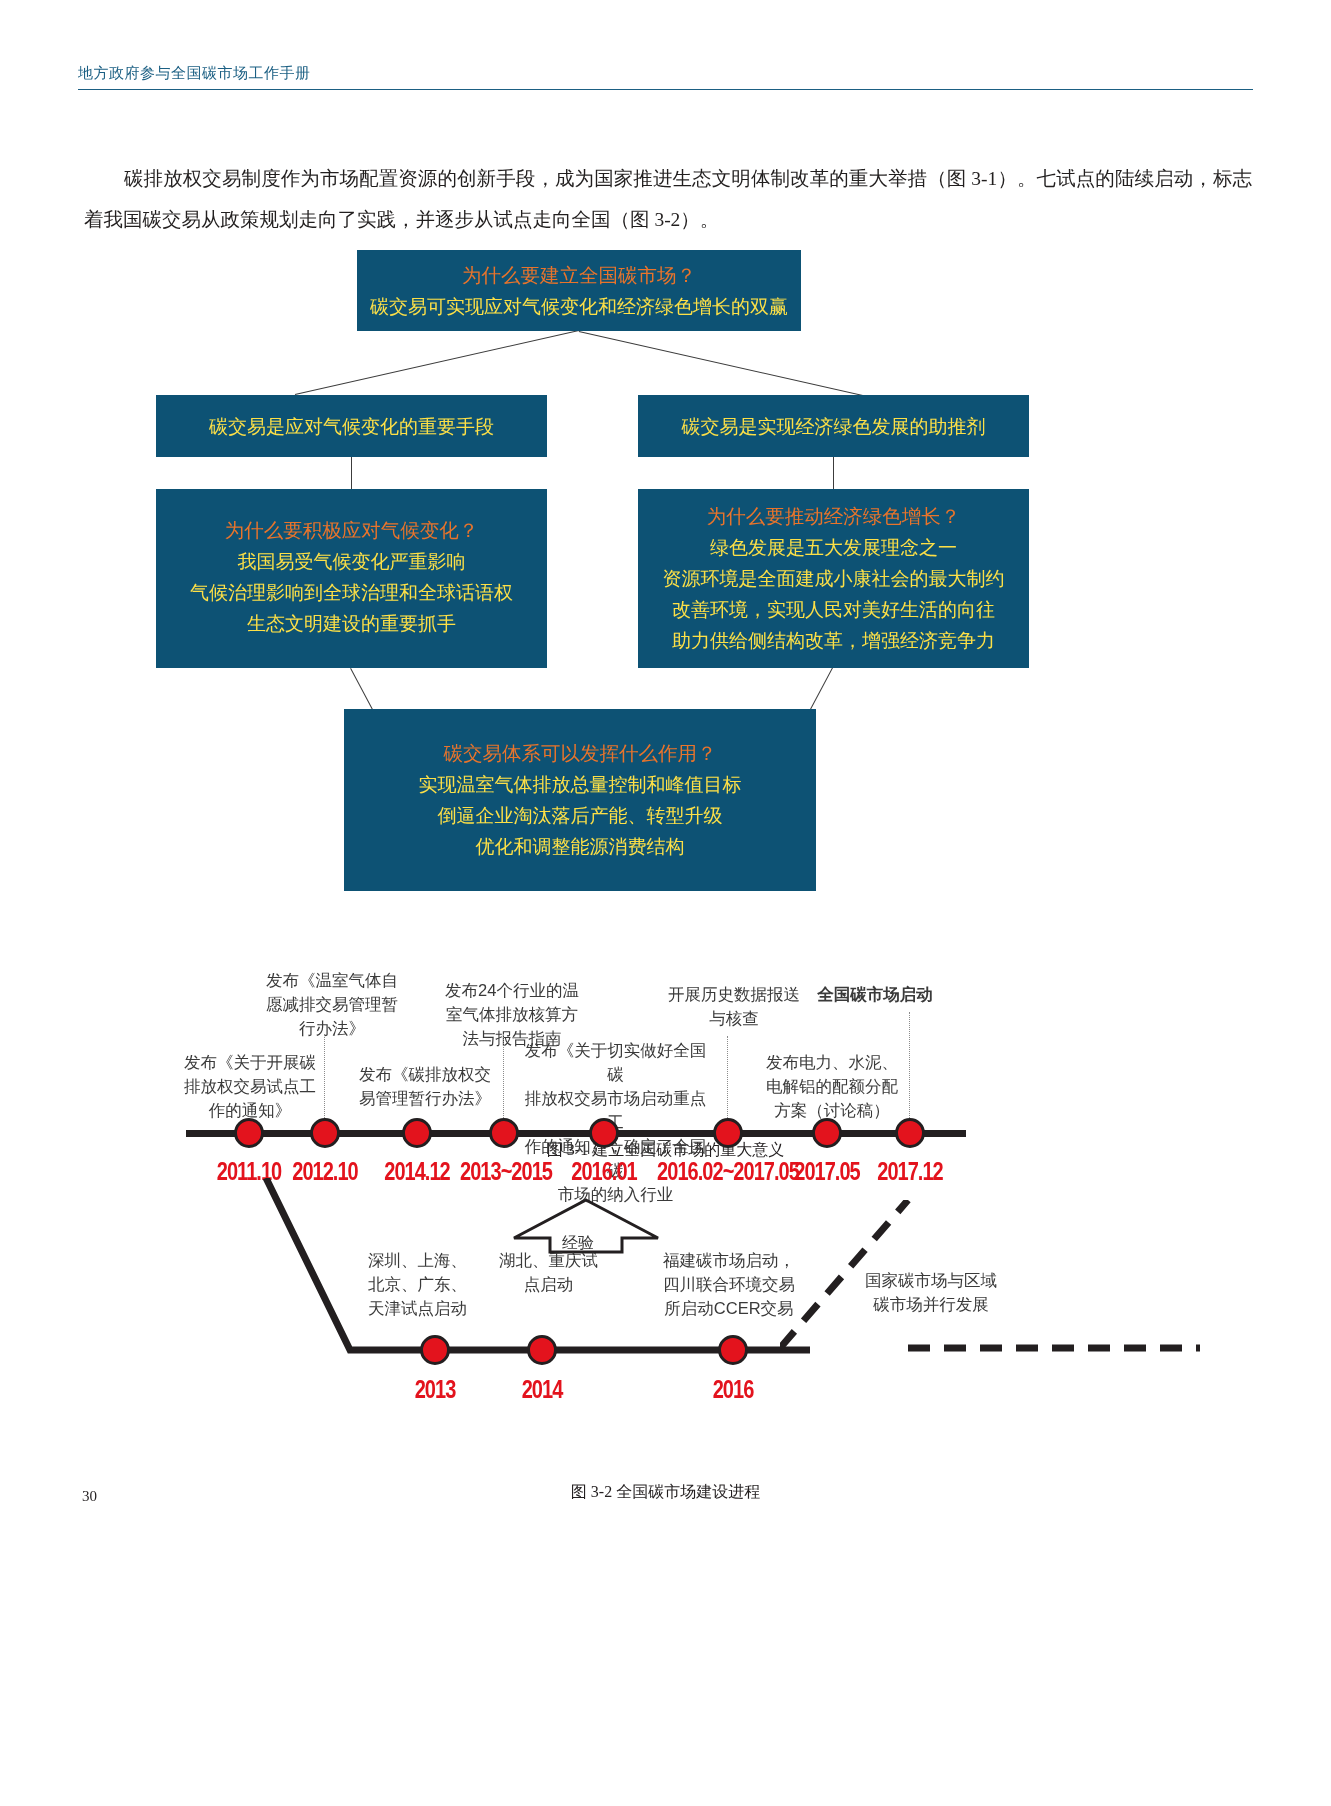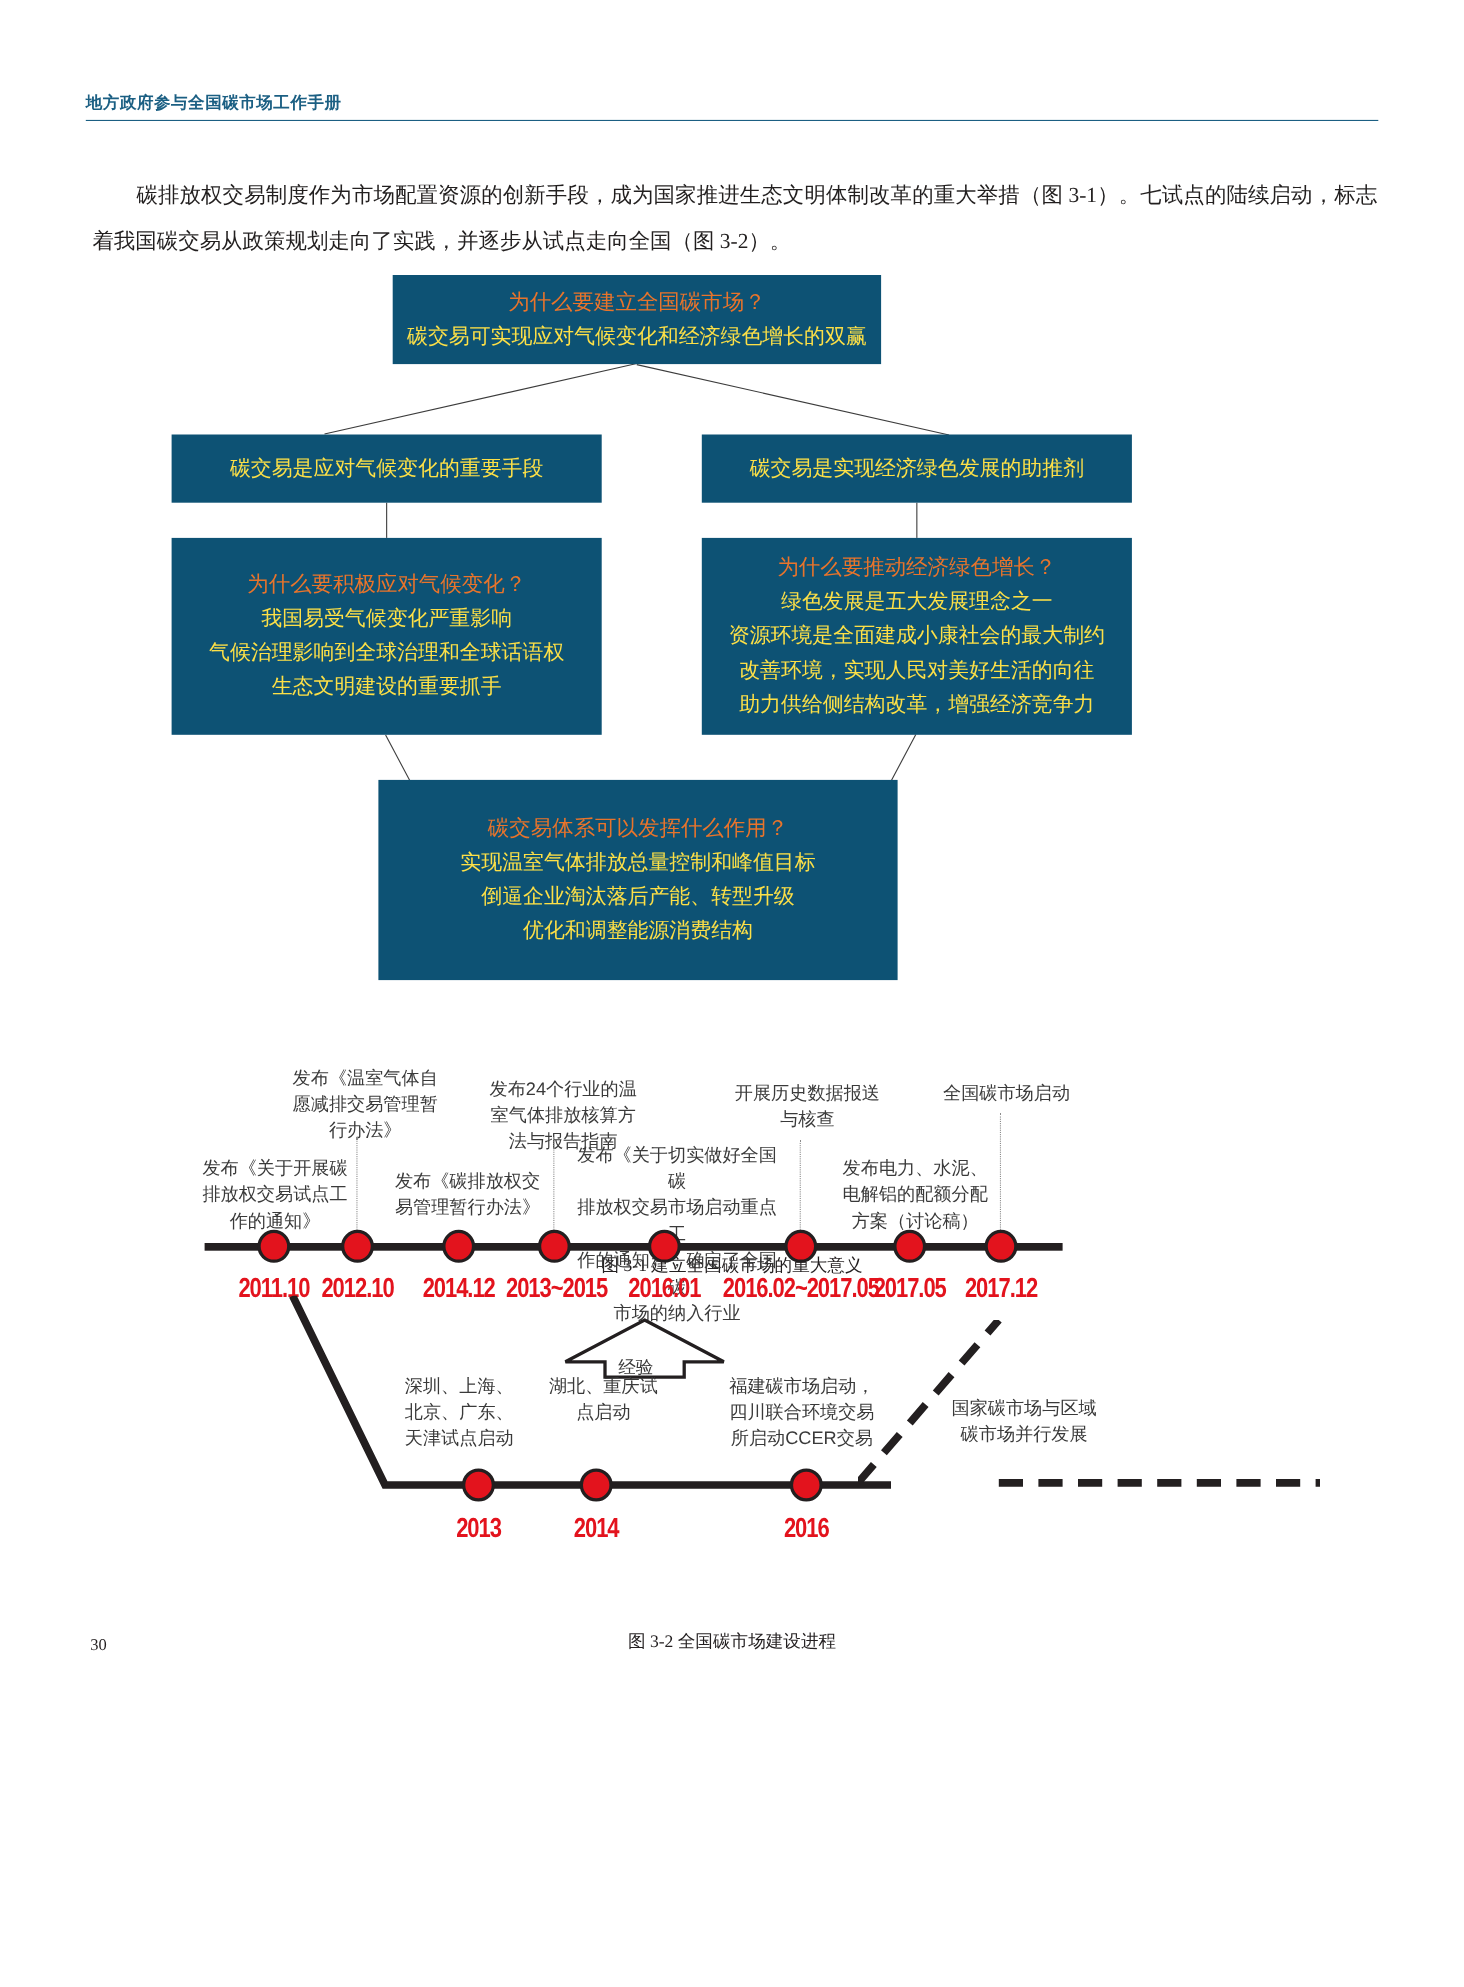--- a/index.html
+++ b/index.html
@@ -11,23 +11,22 @@
     font-family: "Liberation Serif", "DejaVu Serif", serif;
     color: #231f20;
     position: relative;
     overflow: hidden;
   }
 
   
   #page-header {
     position: absolute;
     left: 78px;
-    top: 84px;
+    top: 64px;
     width: 1175px;
-    font-weight: bold;
   }
   #page-header .hdr-text {
     font-family: "Liberation Serif", "DejaVu Serif", serif;
     font-size: 15px;
     color: #1b5f83;
     letter-spacing: 0.5px;
     padding-bottom: 6px;
   }
   #page-header .hdr-rule {
     height: 1px;
@@ -243,21 +242,21 @@
     <div>法与报告指南</div>
   </div>
   <div class="tl-leader" style="left:503px; top:84px; height:96px;"></div>
 
   <div class="tl-label" style="left:644px; top:32px; width:180px;">
     <div>开展历史数据报送</div>
     <div>与核查</div>
   </div>
   <div class="tl-leader" style="left:727px; top:86px; height:94px;"></div>
 
-  <div class="tl-label" style="left:822px; top:32px; width:186px;">
+  <div class="tl-label" style="left:782px; top:32px; width:186px;font-weight:bold;">
     <div>全国碳市场启动</div>
   </div>
   <div class="tl-leader" style="left:909px; top:62px; height:118px;"></div>
 
   <div class="tl-label" style="left:170px; top:100px; width:160px;">
     <div>发布《关于开展碳</div>
     <div>排放权交易试点工</div>
     <div>作的通知》</div>
   </div>
 

